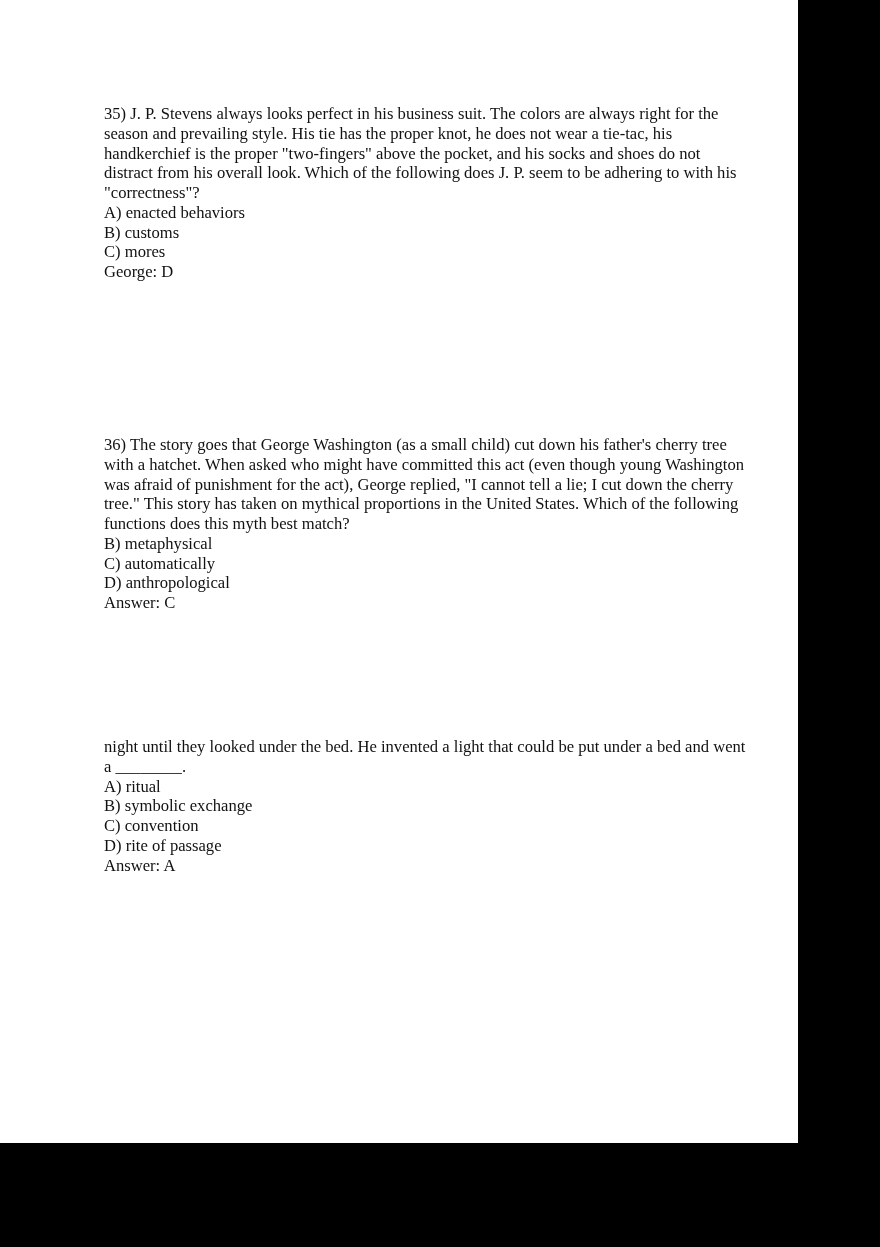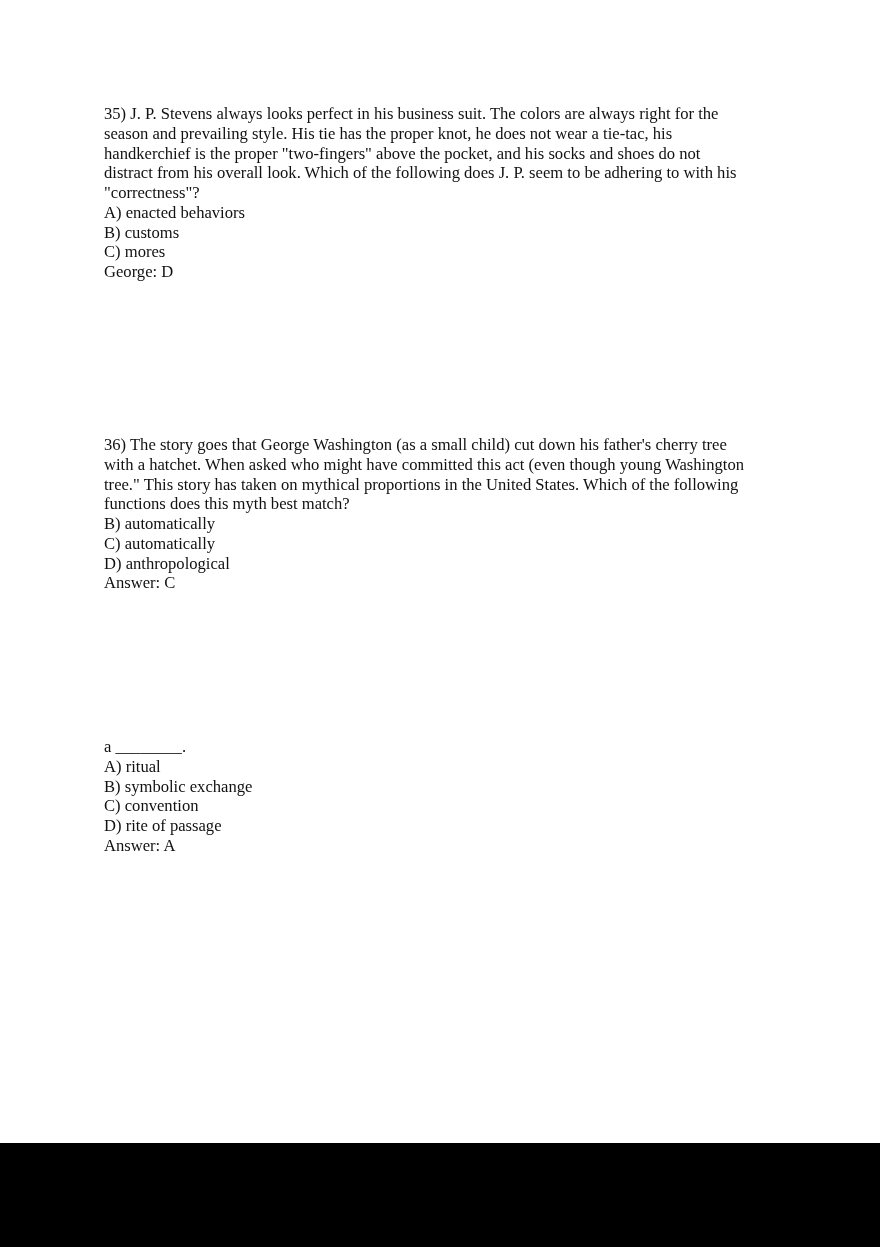--- a/index.html
+++ b/index.html
@@ -1,21 +1,21 @@
 <!DOCTYPE html>
 <html><head>
 <meta charset="utf-8">
 <style>
   html, body { margin: 0; padding: 0; }
   body {
     width: 880px; height: 1247px; background: #000; position: relative; overflow: hidden;
     font-family: "Liberation Serif", serif; color: #111;
   }
   .page {
-    position: absolute; left: 0; top: 0; width: 880px; height: 1143px; background: #fff;
+    position: absolute; left: 0; top: 0; width: 798px; height: 1143px; background: #fff;
   }
   .question {
     position: absolute; left: 104px; width: 680px;
     font-size: 16.6px; line-height: 19.75px;
   }
   .question p { margin: 0; }
   .q35 { top: 104px; }
   .q36 { top: 419px; margin-top: 16px; }
   .q37 { top: 737px; }
   .stem { white-space: normal; }
@@ -37,31 +37,33 @@
     <span class="opt">A) enacted behaviors</span>
     <span class="opt">B) customs</span>
     <span class="opt">C) mores</span>
     <span class="answer">George:  D</span>
   </div>
 
   <div class="question q36">
     <p class="stem">
       <span class="opt">36) The story goes that George Washington (as a small child) cut down his father's cherry tree</span>
       <span class="opt">with a hatchet. When asked who might have committed this act (even though young Washington</span>
+      <span class="opt">was afraid of punishment for the act), George replied, "I cannot tell a lie; I cut down the cherry</span>
       <span class="opt">tree." This story has taken on mythical proportions in the United States. Which of the following</span>
       <span class="opt">functions does this myth best match?</span>
     </p>
-    <span class="opt">B) automatically</span>
+    <span class="opt">B) metaphysical</span>
     <span class="opt">C) automatically</span>
     <span class="opt">D) anthropological</span>
     <span class="answer">Answer:  C</span>
   </div>
 
   <div class="question q37">
     <p class="stem">
+      <span class="opt">night until they looked under the bed. He invented a light that could be put under a bed and went</span>
       <span class="opt">a ________.</span>
     </p>
     <span class="opt">A) ritual</span>
     <span class="opt">B) symbolic exchange</span>
     <span class="opt">C) convention</span>
     <span class="opt">D) rite of passage</span>
     <span class="answer">Answer:  A</span>
   </div>
 
 </div>

